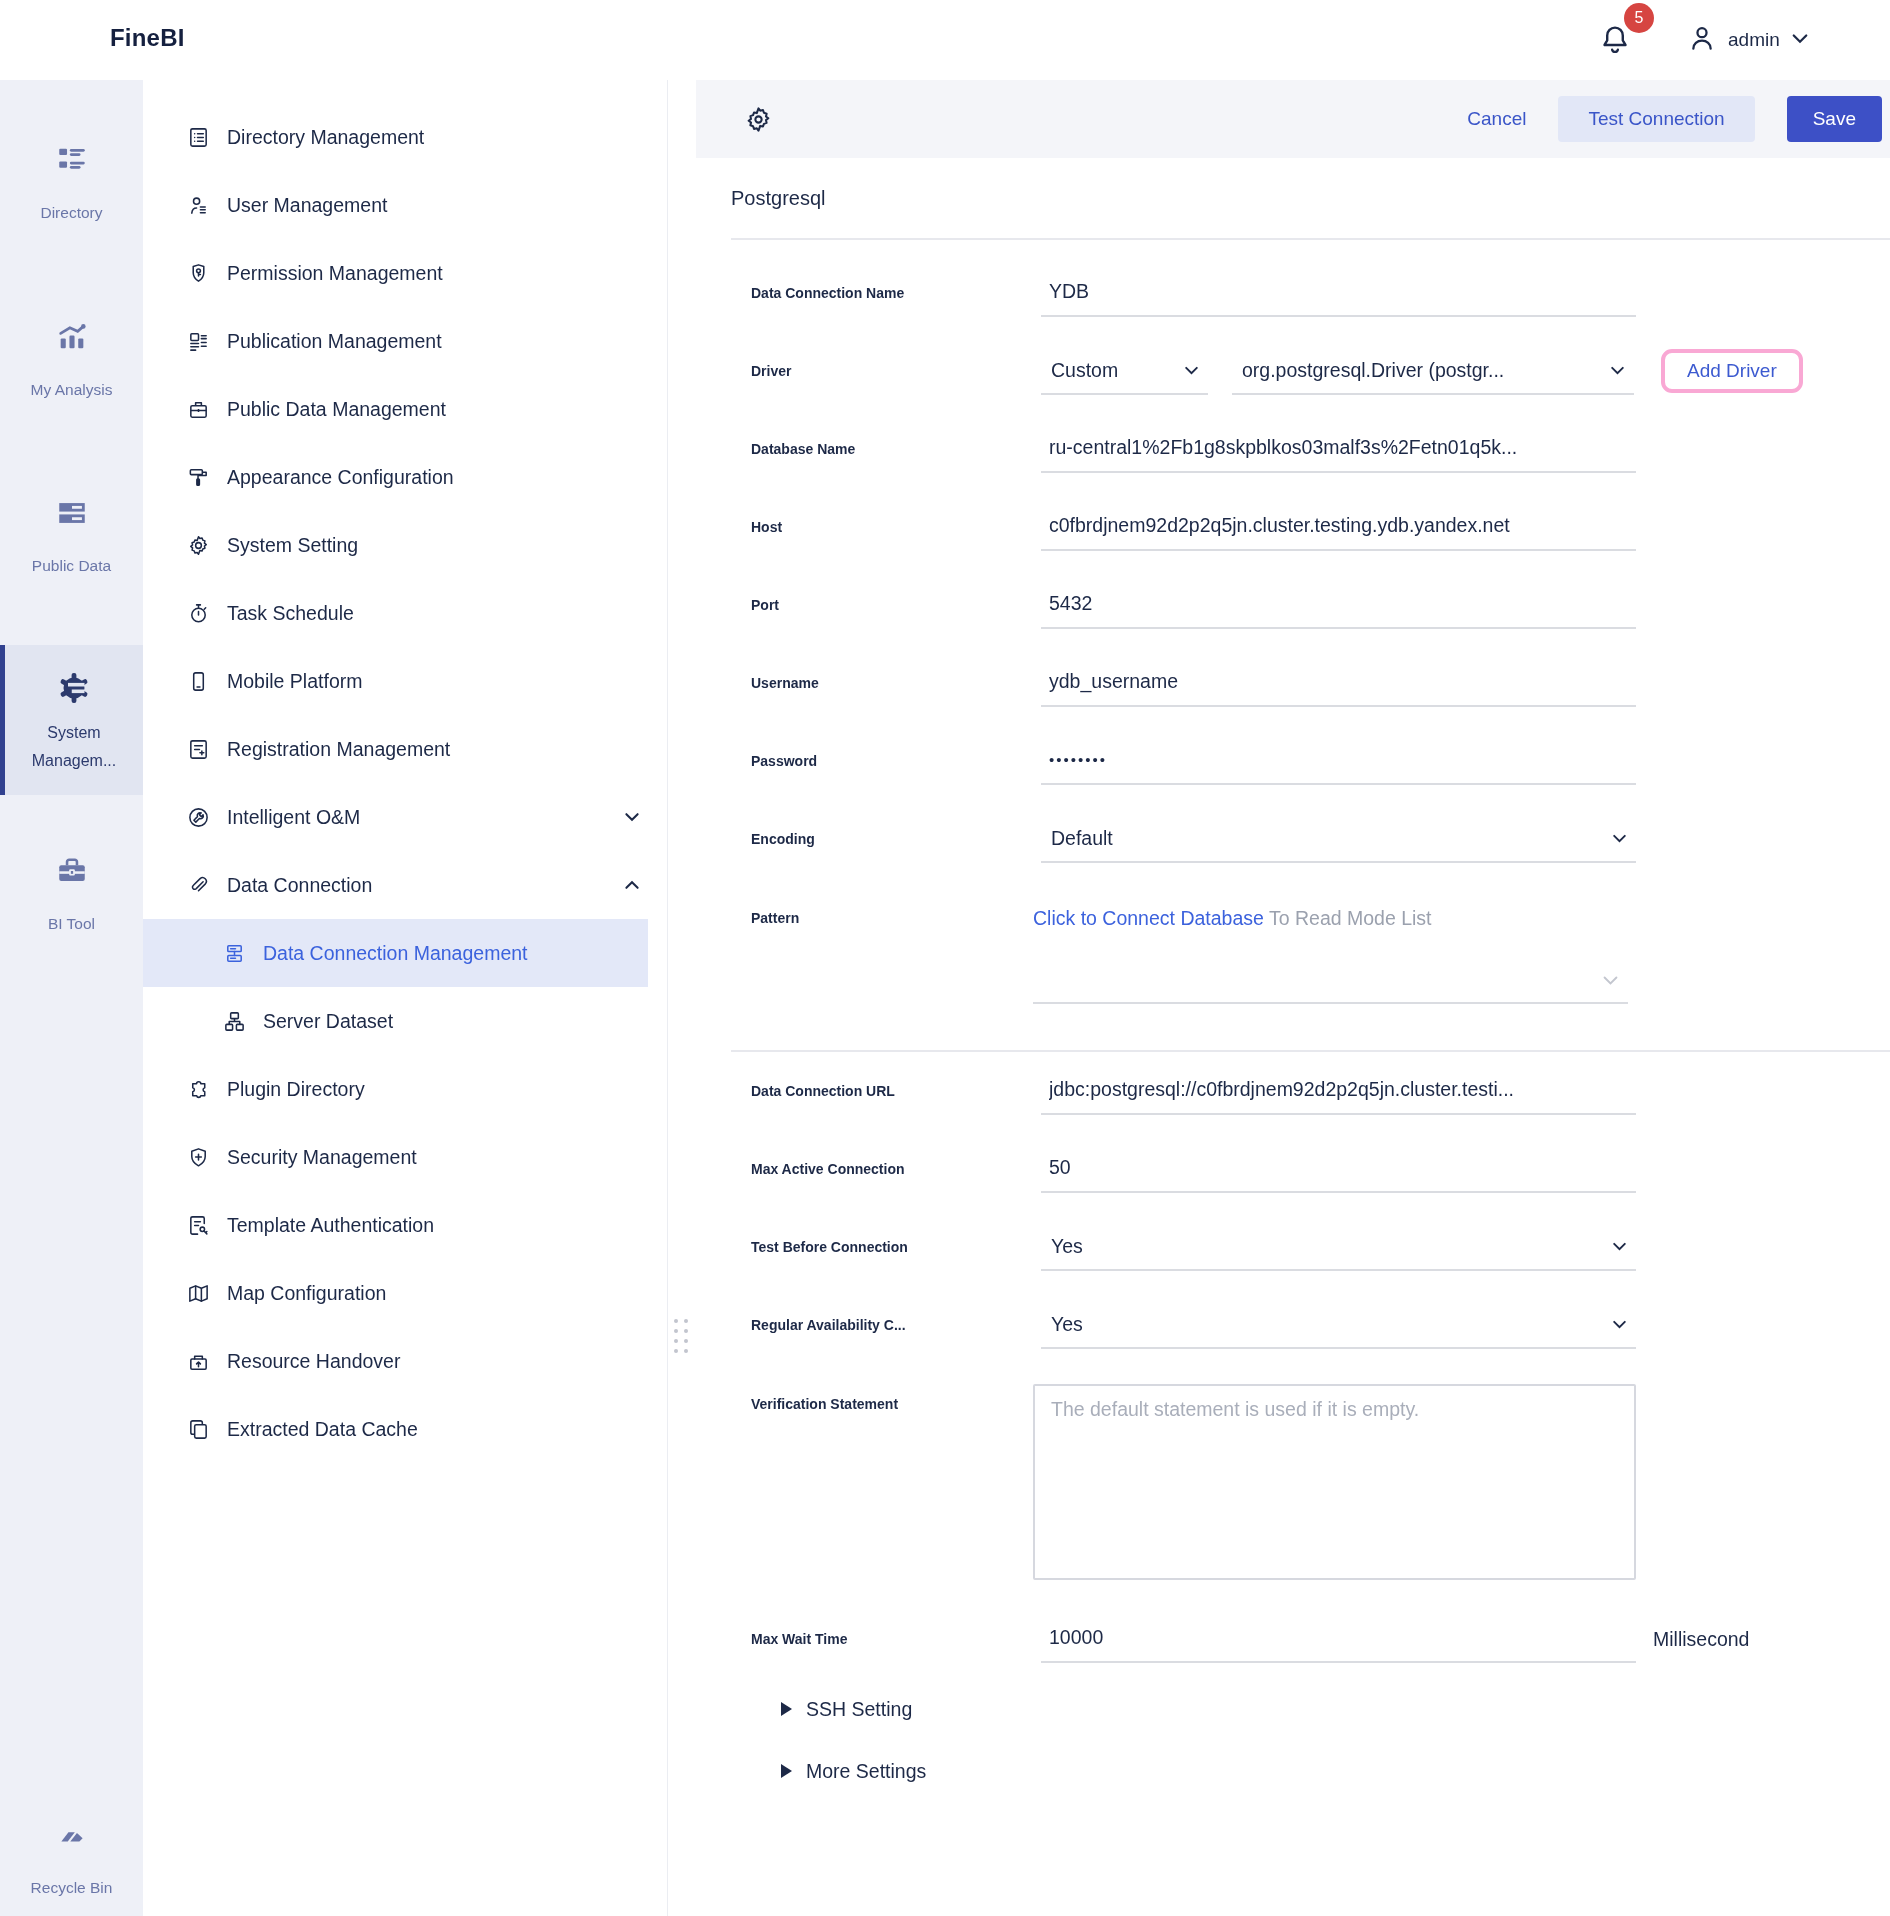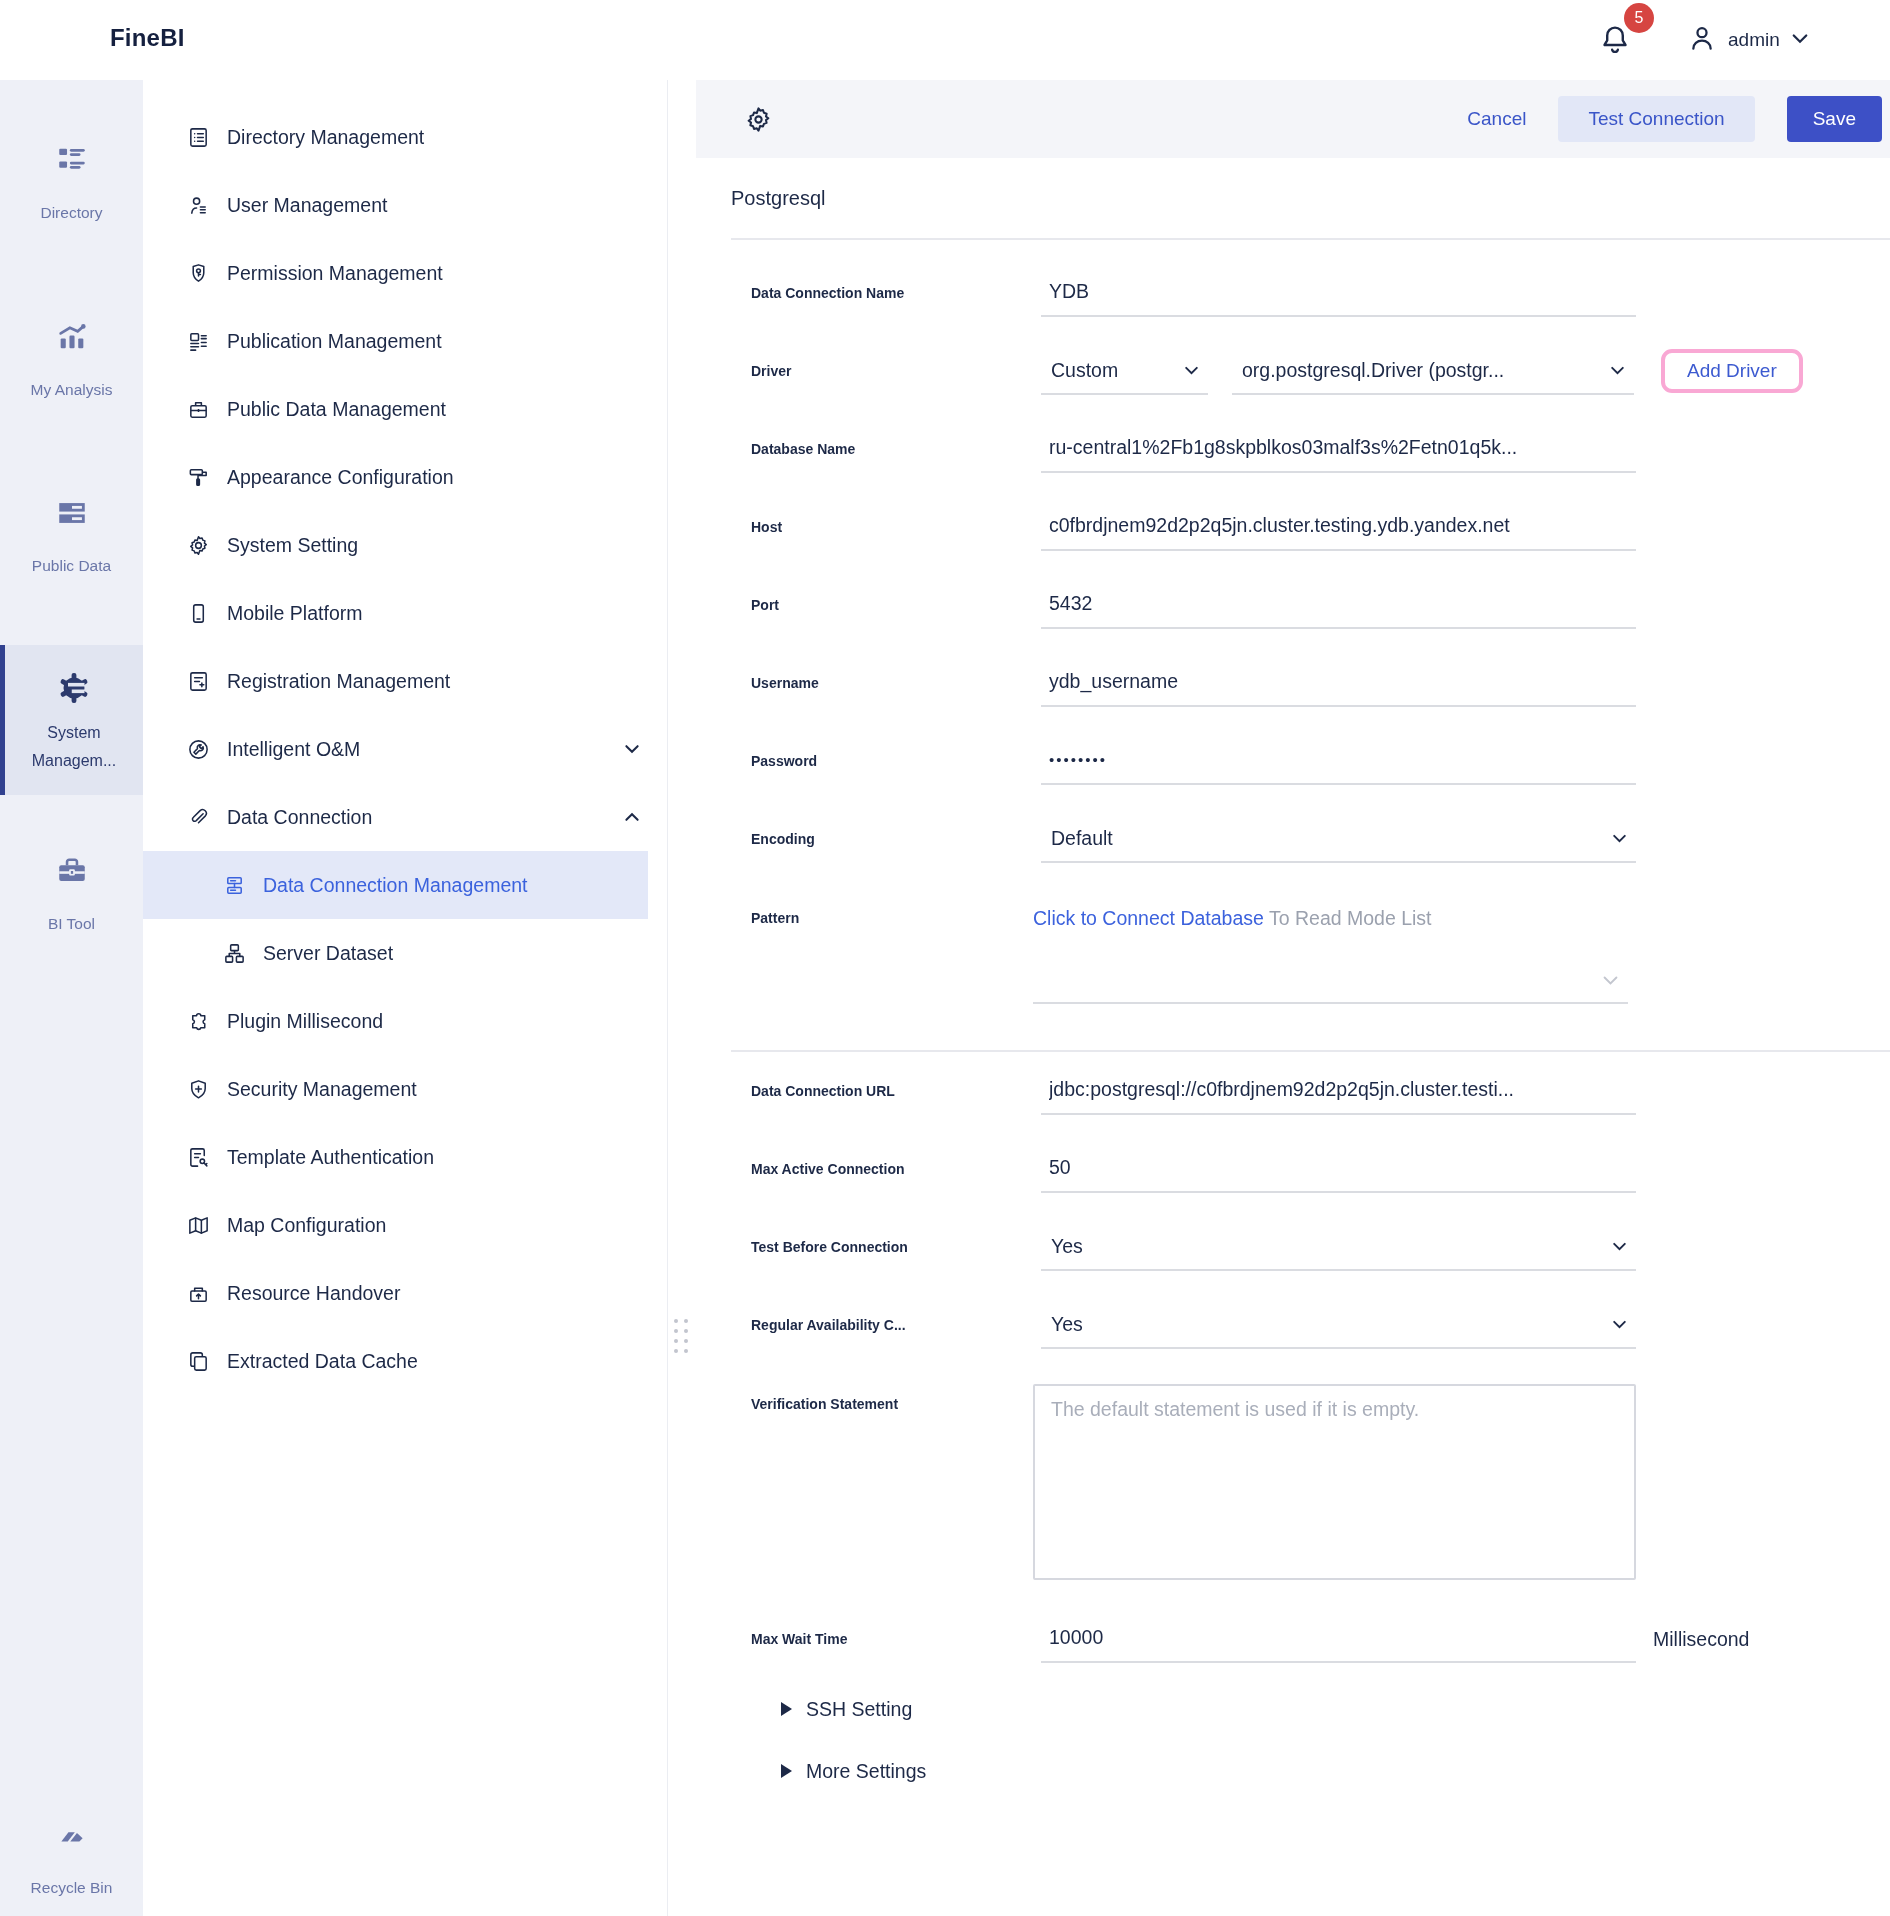--- a/index.html
+++ b/index.html
@@ -265,20 +265,29 @@
   <div class="mi">
     <span class="ic">
       <svg width="23" height="23" viewBox="0 0 24 24" fill="none" stroke="currentColor" stroke-width="1.6" stroke-linejoin="round">
         <path d="M12 2.8l1.4 1.9 2.3-.5.8 2.2 2.2.8-.5 2.3 1.9 1.5-1.9 1.5.5 2.3-2.2.8-.8 2.2-2.3-.5L12 21.2l-1.4-1.9-2.3.5-.8-2.2-2.2-.8.5-2.3L3.9 13l1.9-1.5-.5-2.3 2.2-.8.8-2.2 2.3.5z"></path>
         <circle cx="12" cy="12" r="3"></circle>
       </svg>
       </span>
     <span class="lbl">System Setting</span>
   </div>
 
+  <div class="mi">
+    <span class="ic">
+      <svg width="23" height="23" viewBox="0 0 24 24" fill="none" stroke="currentColor" stroke-width="1.6" stroke-linecap="round">
+        <circle cx="12" cy="13.5" r="7"></circle>
+          <path d="M12 13.5V9.8M10 3h4M12 3v3.5M18 7.5l1.5-1.5"></path>
+      </svg>
+      </span>
+    <span class="lbl">Task Schedule</span>
+  </div>
 
   <div class="mi">
     <span class="ic">
       <svg width="23" height="23" viewBox="0 0 24 24" fill="none" stroke="currentColor" stroke-width="1.6" stroke-linecap="round">
         <rect x="7" y="3" width="10" height="18" rx="2"></rect>
           <path d="M10.5 17.8h3"></path>
       </svg>
       </span>
     <span class="lbl">Mobile Platform</span>
   </div>
@@ -345,21 +354,21 @@
       </span>
     <span class="lbl">Server Dataset</span>
   </div>
 
   <div class="mi">
     <span class="ic">
       <svg width="23" height="23" viewBox="0 0 24 24" fill="none" stroke="currentColor" stroke-width="1.6" stroke-linejoin="round">
         <path d="M9.5 5.5a2.2 2.2 0 0 1 4.4 0H18v4.1a2.2 2.2 0 0 0 0 4.3V18h-4.1a2.2 2.2 0 0 1-4.3 0H5.5v-4.1a2.2 2.2 0 0 0 0-4.3V5.5z" transform="translate(0.5 0.5)"></path>
       </svg>
       </span>
-    <span class="lbl">Plugin Millisecond</span>
+    <span class="lbl">Plugin Directory</span>
   </div>
 
   <div class="mi">
     <span class="ic">
       <svg width="23" height="23" viewBox="0 0 24 24" fill="none" stroke="currentColor" stroke-width="1.6" stroke-linecap="round" stroke-linejoin="round">
         <path d="M12 3l7 2.5V11c0 4.5-3 7.6-7 9.7-4-2.1-7-5.2-7-9.7V5.5z"></path>
           <path d="M12 8.5v6M9 11.5h6"></path>
       </svg>
       </span>
     <span class="lbl">Security Management</span>

